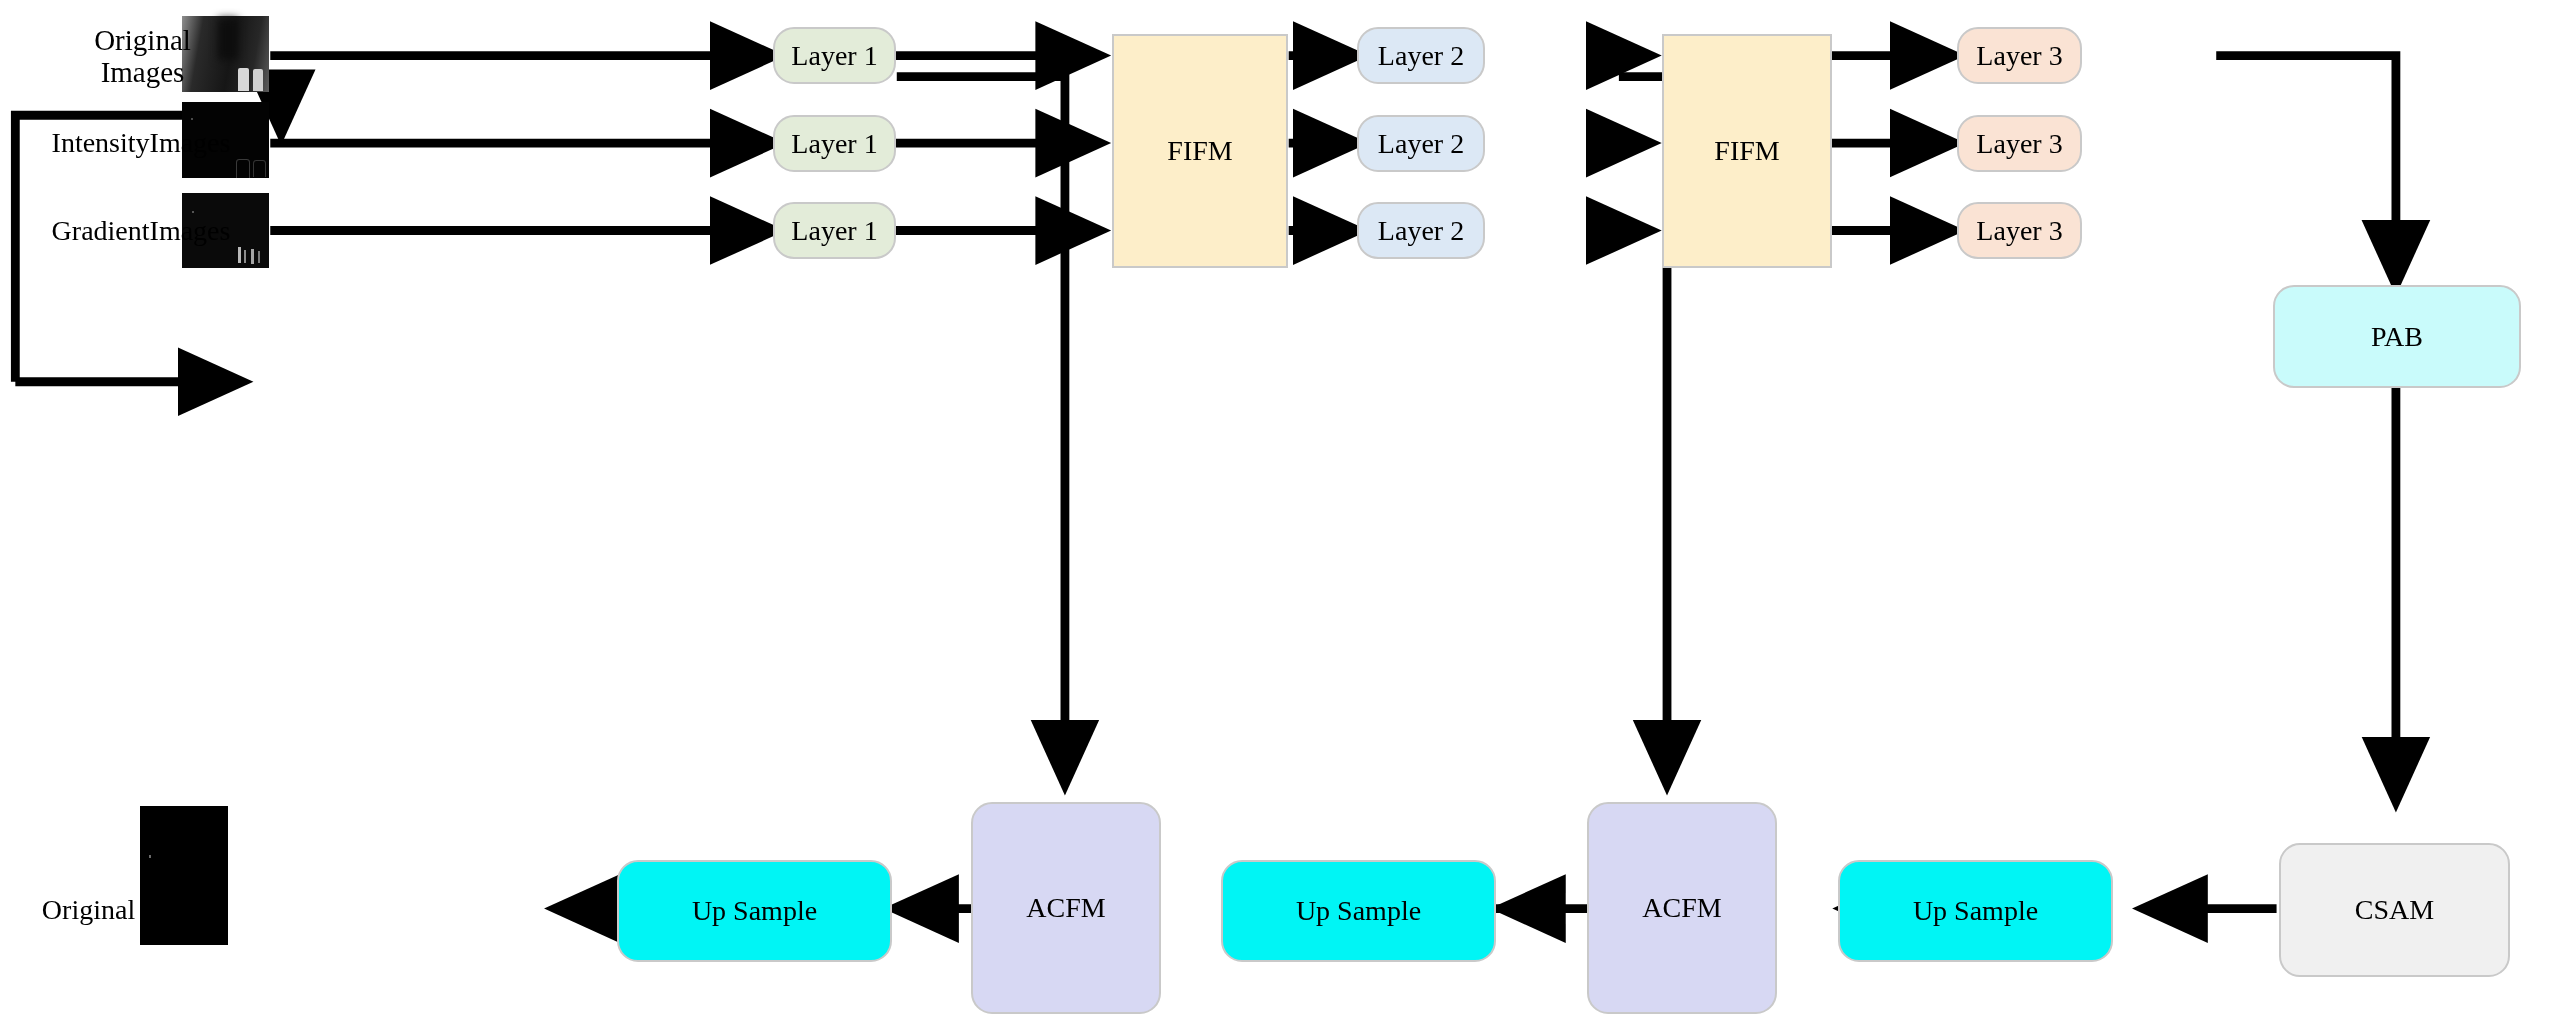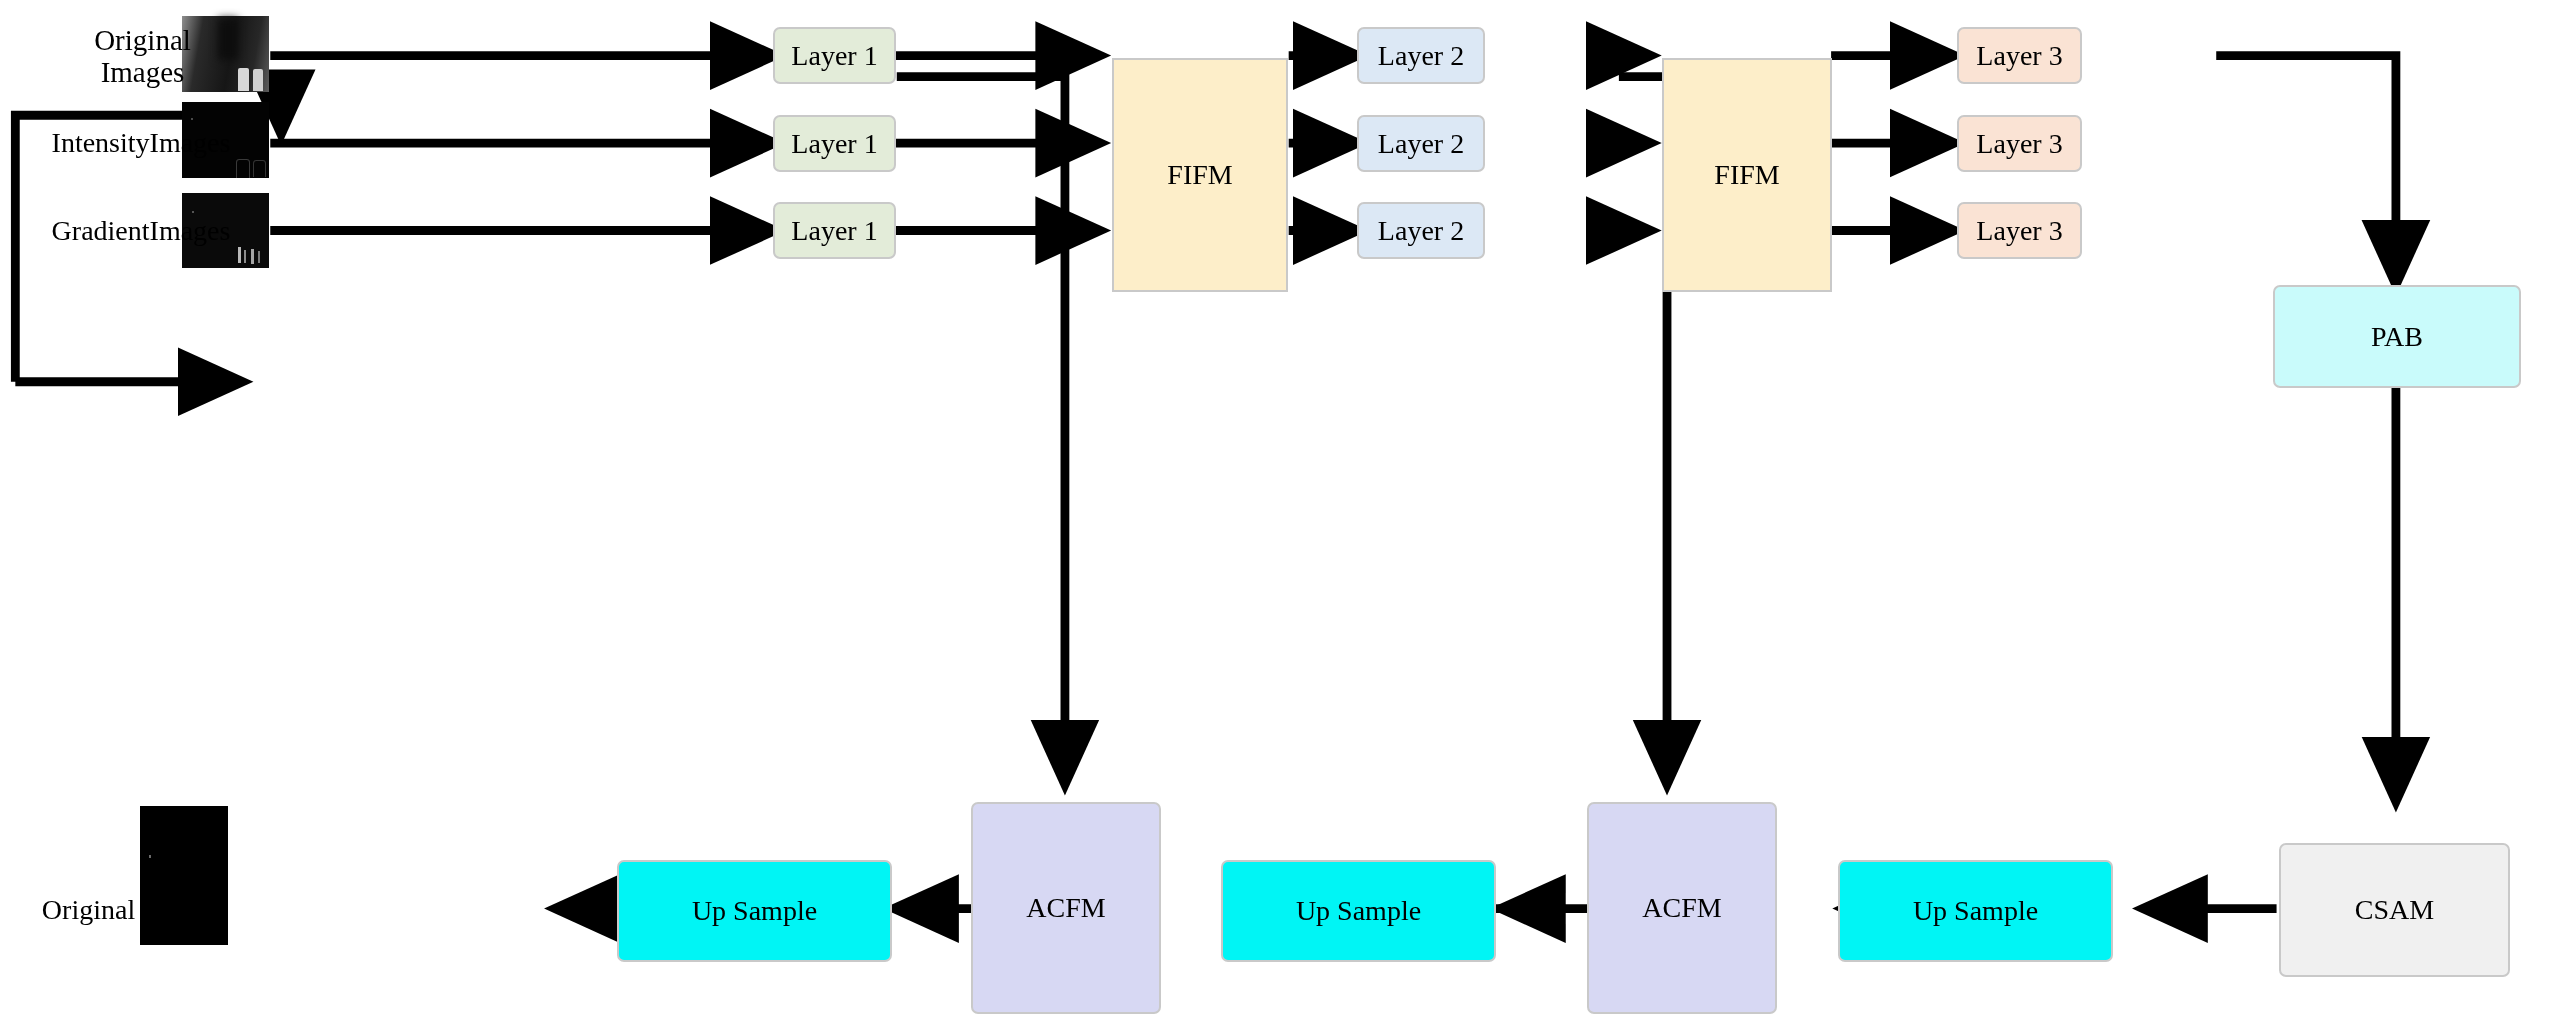--- a/index.html
+++ b/index.html
@@ -1,20 +1,20 @@
 <!DOCTYPE html>
 <html style="font-size:11px"><head>
 <meta charset="utf-8">
 <style>
   html,body{margin:0;padding:0;background:#ffffff;}
   body{font-family:"Liberation Serif", serif;}
   #stage{position:relative;width:2576px;height:1034px;background:#fff;overflow:hidden;}
   .node{position:absolute;box-sizing:border-box;display:flex;align-items:center;justify-content:center;
-        border:2px solid #c9c9c9;border-radius:7px;text-align:center;line-height:1.05;color:#000;}
-  .node.sq{border-radius:0;margin-top:24px;}
+        border:2px solid #c9c9c9;border-radius:21px;text-align:center;line-height:1.05;color:#000;}
+  .node.sq{border-radius:0;}
   .lbl{position:absolute;display:flex;align-items:center;justify-content:center;text-align:center;
        color:#000;line-height:1.12;}
   .thumb{position:absolute;background:#000;}
   svg.wires{position:absolute;left:0;top:0;width:2576px;height:1034px;pointer-events:none;}
 </style>
 </head>
 <body>
 
 <div id="stage">
 

